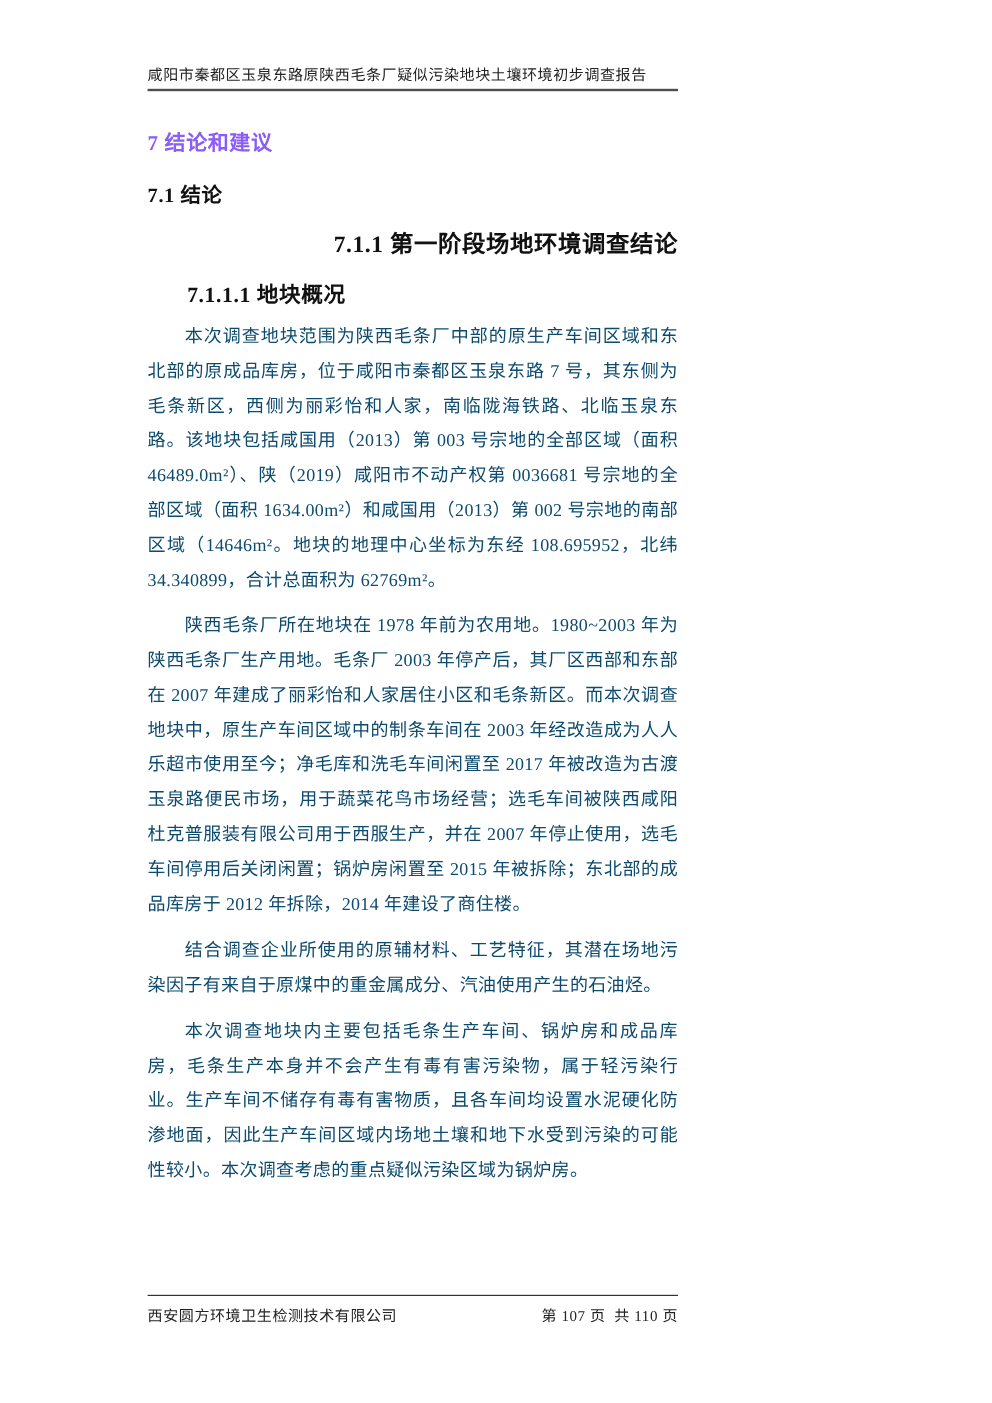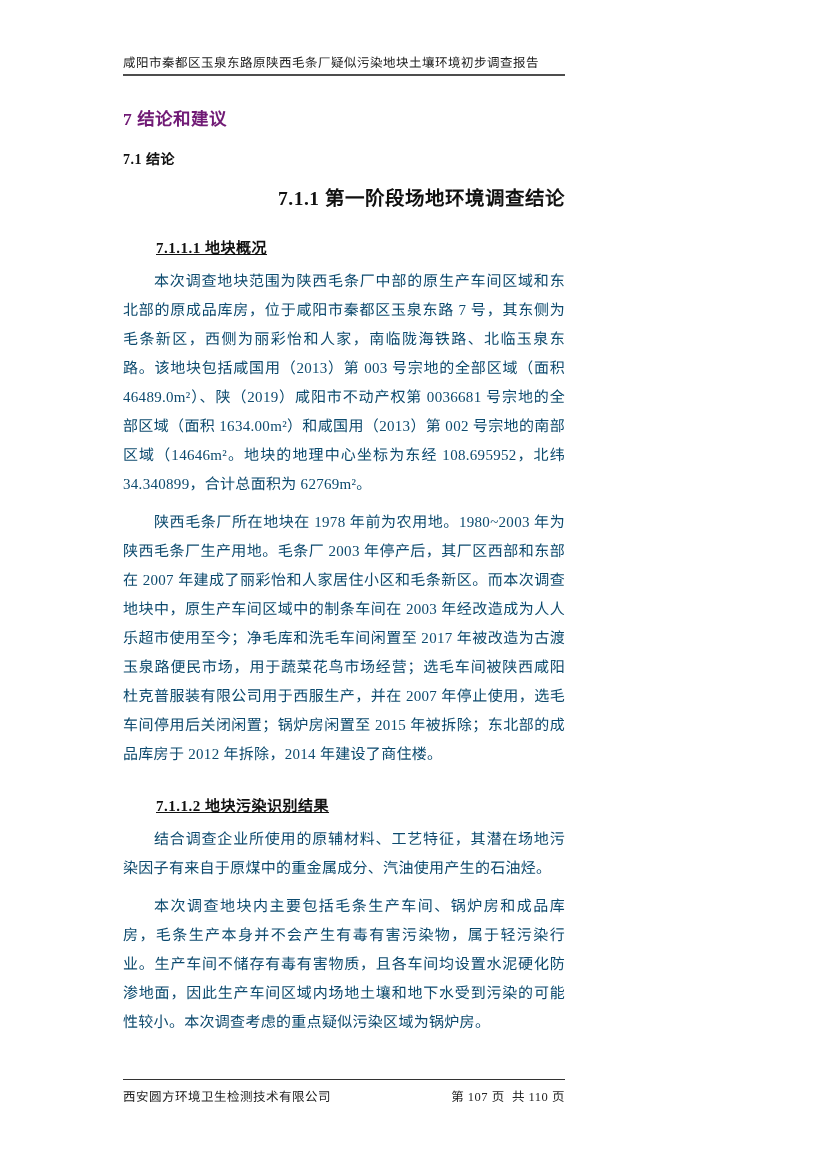--- a/index.html
+++ b/index.html
@@ -32,45 +32,44 @@
     margin-top: 3px;
     height: 0;
     border-bottom: 2px solid #4d4d4d;
   }
   
   .h-chapter {
     margin-top: 29px;
     font-size: 17.5px;
     font-weight: bold;
     letter-spacing: 0.5px;
-    color: #701a75;
+    color: #8b5cf6;
   }
   .h-section {
     margin-top: 18px;
-    font-size: 14px;
+    font-size: 17px;
     font-weight: bold;
     letter-spacing: 0.5px;
     color: #111111;
   }
   .h-subsection {
     margin-top: 14px;
     font-size: 19.5px;
     font-weight: bold;
     letter-spacing: 0.5px;
     color: #111111;
     text-align: right;
   }
   .h-clause {
-    margin-top: 25px;
+    margin-top: 15px;
     padding-left: 33px;
-    font-size: 15px;
+    font-size: 18px;
     font-weight: bold;
     letter-spacing: 0.5px;
     color: #111111;
-    text-decoration: underline;
   }
   
   .body-text { margin-top: 2px; }
   .body-text p {
     font-size: 15px;
     line-height: 29px;
     text-align: justify;
     text-justify: inter-ideograph;
     text-indent: 31px;
     letter-spacing: 0.3px;
@@ -124,21 +123,20 @@
 
   <div class="h-subsection">7.1.1 第一阶段场地环境调查结论</div>
 
   <div class="h-clause">7.1.1.1 地块概况</div>
 
   <div class="body-text">
     <p>本次调查地块范围为陕西毛条厂中部的原生产车间区域和东北部的原成品库房，位于咸阳市秦都区玉泉东路 7 号，其东侧为毛条新区，西侧为丽彩怡和人家，南临陇海铁路、北临玉泉东路。该地块包括咸国用（2013）第 003 号宗地的全部区域（面积 46489.0m²）、陕（2019）咸阳市不动产权第 0036681 号宗地的全部区域（面积 1634.00m²）和咸国用（2013）第 002 号宗地的南部区域（14646m²。地块的地理中心坐标为东经 108.695952，北纬 34.340899，合计总面积为 62769m²。</p>
     <p>陕西毛条厂所在地块在 1978 年前为农用地。1980~2003 年为陕西毛条厂生产用地。毛条厂 2003 年停产后，其厂区西部和东部在 2007 年建成了丽彩怡和人家居住小区和毛条新区。而本次调查地块中，原生产车间区域中的制条车间在 2003 年经改造成为人人乐超市使用至今；净毛库和洗毛车间闲置至 2017 年被改造为古渡玉泉路便民市场，用于蔬菜花鸟市场经营；选毛车间被陕西咸阳杜克普服装有限公司用于西服生产，并在 2007 年停止使用，选毛车间停用后关闭闲置；锅炉房闲置至 2015 年被拆除；东北部的成品库房于 2012 年拆除，2014 年建设了商住楼。</p>
   </div>
 
-  <div class="h-clause">7.1.1.2 地块污染识别结果</div>
 
   <div class="body-text">
     <p>结合调查企业所使用的原辅材料、工艺特征，其潜在场地污染因子有来自于原煤中的重金属成分、汽油使用产生的石油烃。</p>
     <p>本次调查地块内主要包括毛条生产车间、锅炉房和成品库房，毛条生产本身并不会产生有毒有害污染物，属于轻污染行业。生产车间不储存有毒有害物质，且各车间均设置水泥硬化防渗地面，因此生产车间区域内场地土壤和地下水受到污染的可能性较小。本次调查考虑的重点疑似污染区域为锅炉房。</p>
   </div>
 
   <div class="doc-footer">
     <div class="footer-rule"></div>
     <div class="footer-row">
       <span class="footer-company">西安圆方环境卫生检测技术有限公司</span>

